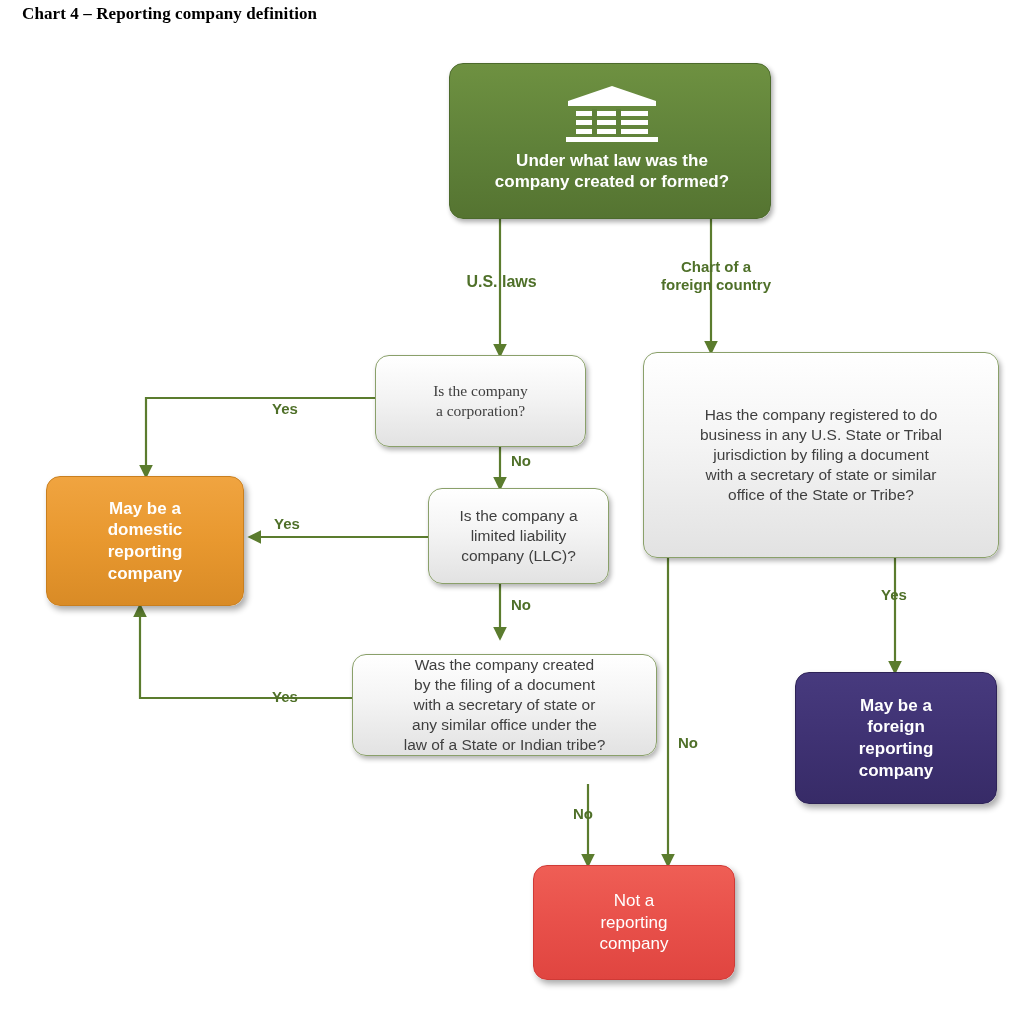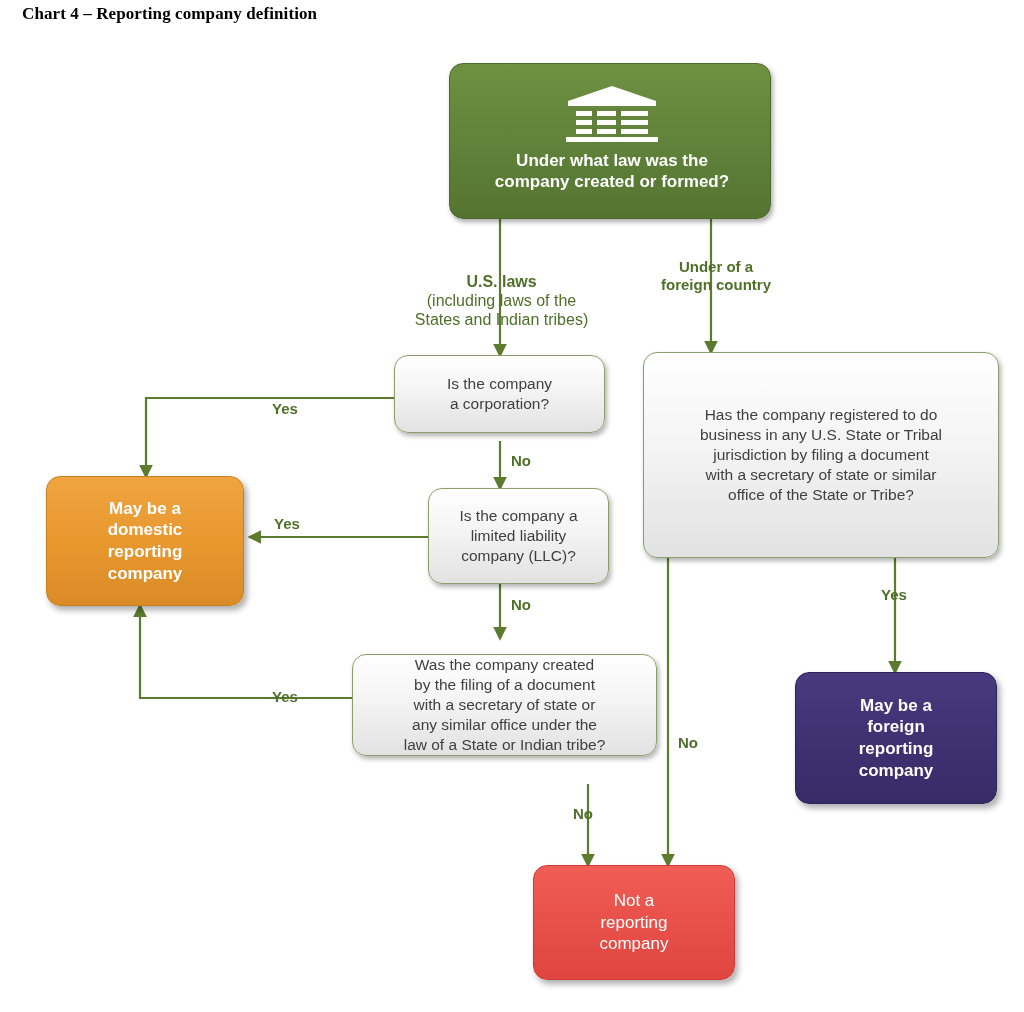--- a/index.html
+++ b/index.html
@@ -183,21 +183,21 @@
     <rect x="12" y="36" width="72" height="5"></rect>
     <rect x="12" y="45" width="72" height="5"></rect>
     <rect x="2" y="53" width="92" height="5"></rect>
     <rect x="28" y="25" width="5" height="28" fill="#5f8139"></rect>
     <rect x="52" y="25" width="5" height="28" fill="#5f8139"></rect>
   </svg>
   <div class="label">Under what law was the
 company created or formed?</div>
 </div>
 
-<div class="node node-grey" style="left:394px; top:355px; width:211px; height:78px;">
+<div class="node node-grey" style="left:375px; top:355px; width:211px; height:92px;font-family:Liberation Serif, serif;">
   <div class="label">Is  the company
 a corporation?</div>
 </div>
 
 <div class="node node-grey" style="left:428px; top:488px; width:181px; height:96px;">
   <div class="label">Is the company a
 limited liability
 company (LLC)?</div>
 </div>
 
@@ -232,25 +232,23 @@
 </div>
 
 <div class="node node-red" style="left:533px; top:865px; width:202px; height:115px;">
   <div class="label">Not a
 reporting
 company</div>
 </div>
 
 <div class="edge-label-group" style="left:394px; top:248px; width:215px;">
   <span class="lead">U.S. laws</span>
-  <span class="sub">(including laws of the
-States and Indian tribes)</span>
-</div>
-
-<div class="edge-label" style="left:641px; top:258px; width:150px; text-align:center;">Under of a
+</div>
+
+<div class="edge-label" style="left:641px; top:258px; width:150px; text-align:center;">Chart of a
 foreign country</div>
 
 <div class="edge-label" style="left:272px; top:400px;">Yes</div>
 
 <div class="edge-label" style="left:511px; top:452px;">No</div>
 
 <div class="edge-label" style="left:274px; top:515px;">Yes</div>
 
 <div class="edge-label" style="left:511px; top:596px;">No</div>
 

